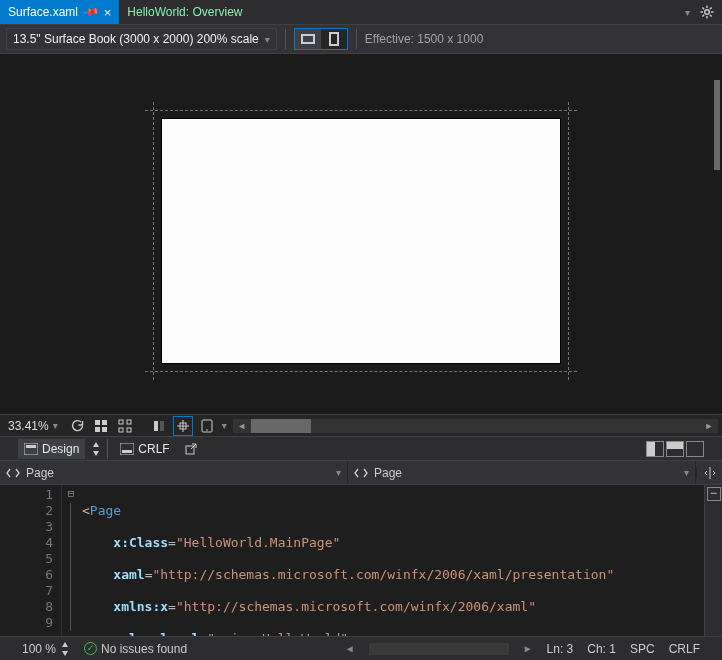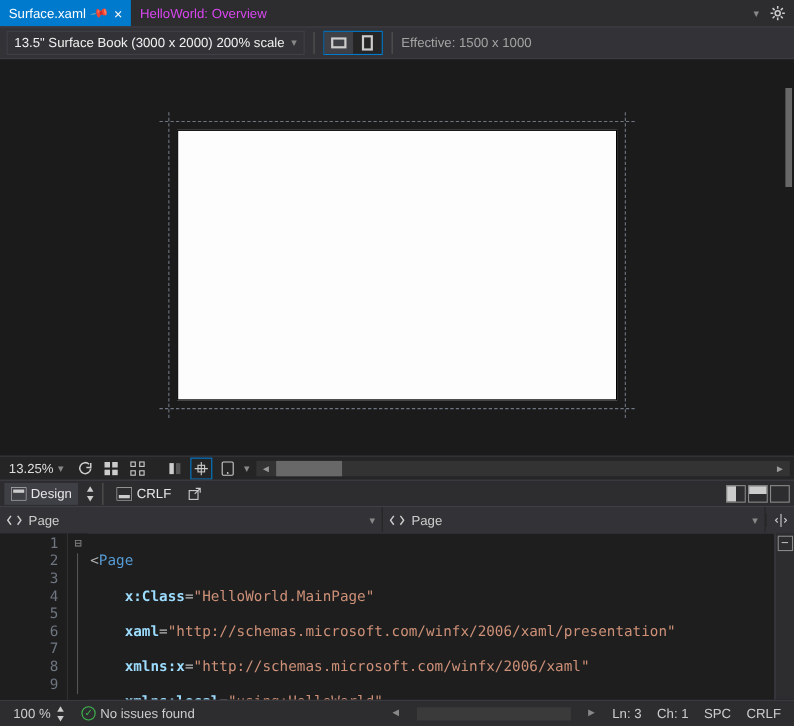--- a/index.html
+++ b/index.html
@@ -1,21 +1,21 @@
 <!DOCTYPE html>
 <html><head>
 <meta charset="utf-8">
 <style>
   * { box-sizing: border-box; margin: 0; padding: 0; }
   html, body { width: 722px; height: 660px; overflow: hidden; font-family: "Segoe UI", Arial, sans-serif; font-size: 12px; background: #2d2d30; color: #ccc; }
   .root { display: flex; flex-direction: column; height: 100%; background: #1b1b1c; }
 
   
   .tabs { display: flex; align-items: stretch; height: 24px; background: #2d2d30; }
-  .tab { display: flex; align-items: center; padding: 0 8px; gap: 6px; font-size: 12px; color: #d946ef; }
+  .tab { display: flex; align-items: center; padding: 0 8px; gap: 6px; font-size: 12px; color: #86efac; }
   .tab.active { background: #007acc; color: #fff; }
   .tab .close { font-size: 13px; line-height: 1; }
   .tab-right { margin-left: auto; display: flex; align-items: center; gap: 10px; padding: 0 8px; color: #ccc; }
   .tab-right svg { display: block; }
 
   
   .device-bar { display: flex; align-items: center; height: 30px; background: #333337; border-top: 1px solid #3f3f46; border-bottom: 1px solid #3f3f46; padding: 0 6px; gap: 8px; }
   .device-select { display: flex; align-items: center; gap: 6px; color: #f1f1f1; padding: 2px 6px; height: 22px; border: 1px solid #3f3f46; min-width: 260px; justify-content: space-between; background:#333337; }
   .orient-group { display: flex; height: 22px; border: 1px solid #007acc; background: #252526; }
   .orient-btn { width: 26px; height: 100%; display:flex; align-items:center; justify-content:center; }
@@ -43,21 +43,21 @@
   .zoom-combo { display:flex; align-items:center; gap:4px; padding:1px 4px; color:#ddd; }
   .iconbtn { width:18px; height:18px; display:flex; align-items:center; justify-content:center; color:#ccc; }
   .iconbtn.active { outline:1px solid #007acc; }
   .iconbtn svg { display:block; }
   .hscroll { flex:1; height:14px; display:flex; align-items:center; }
   .hscroll-track { flex:1; height:14px; background:#333; position:relative; }
   .hscroll-track .thumb { position:absolute; left:0; top:0; bottom:0; width:60px; background:#686868;}
   .hscroll .arrow { width:18px; height:14px; background:#333; display:flex; align-items:center; justify-content:center; color:#999; font-size:9px; }
 
   
-  .pane-hdr { display:flex; align-items:center; height:24px; background:#2d2d30; border-top:1px solid #3f3f46; padding:0 4px; gap:6px;}
+  .pane-hdr { display:flex; align-items:center; height:24px; background:#2d2d30; border-top:1px solid #3f3f46; padding:0 18px; gap:6px;}
   .pane-hdr .pane-btn { display:flex; align-items:center; gap:4px; padding:2px 6px; height:20px; color:#e6e6e6; }
   .pane-hdr .pane-btn.design { background:#3f3f46; }
   .pane-hdr .right { margin-left:auto; display:flex; gap:2px; }
   .square { width:18px; height:16px; border:1px solid #888; background:#2d2d30; }
 
   
   .page-row { display:flex; align-items:center; height:24px; background:#333337; border-top:1px solid #3f3f46;}
   .page-box { display:flex; align-items:center; gap:6px; padding:0 6px; height:100%; flex:1; border-right:1px solid #252526;}
   .page-box svg { flex-shrink:0; }
   .page-row .sidecol { width:26px; display:flex; align-items:center; justify-content:center; border-left:1px solid #252526;}
@@ -71,21 +71,21 @@
   .code { flex:1; font-family:Consolas,monospace; font-size:13px; line-height:16px; padding:2px 0 2px 2px; white-space:pre; color:#d4d4d4; overflow:hidden;}
   .code .ln { height:16px; }
   .tag { color:#569cd6; }
   .attr { color:#9cdcfe;font-weight:bold; }
   .punct { color:#b4b4b4; }
   .str { color:#ce9178; }
   .editor-sidebar { width:18px; background:#2d2d30; border-left:1px solid #3f3f46; position:relative;}
   .editor-sidebar .minus { width:14px;height:14px;border:1px solid #888;margin:2px auto; color:#ccc; font-size:12px; line-height:10px; text-align:center;}
 
   
-  .status { display:flex; align-items:center; height:24px; background:#2d2d30; border-top:1px solid #3f3f46; padding:0 12px; gap:14px; font-size:12px; color:#ccc;}
+  .status { display:flex; align-items:center; height:24px; background:#2d2d30; border-top:1px solid #3f3f46; padding:0 22px; gap:14px; font-size:12px; color:#ccc;}
   .status .seg { display:flex; align-items:center; gap:4px; }
   .status .spacer { flex:1; }
   .ok-circle { width:13px; height:13px; border-radius:50%; border:1.5px solid #3fb950; display:flex; align-items:center; justify-content:center; color:#3fb950; font-size:9px; line-height:1;}
   .chev { color:#888; font-size:10px;}
   .updn { width:10px;height:14px; position:relative;}
   .updn::before{content:"";position:absolute;left:2px;top:0;border-left:3px solid transparent;border-right:3px solid transparent;border-bottom:5px solid #ccc;}
   .updn::after{content:"";position:absolute;left:2px;bottom:0;border-left:3px solid transparent;border-right:3px solid transparent;border-top:5px solid #ccc;}
 </style>
 </head>
 <body>
@@ -147,21 +147,21 @@
         <div class="canvas"></div>
       </div>
     </div>
     <div class="vscroll">
         <div class="vscroll-thumb"></div>
       </div>
   </div>
 
   <div class="zoom-row">
     <div class="zoom-combo">
-      <span>13.25%</span>
+      <span>33.41%</span>
       <span class="chev">▾</span>
     </div>
     <div class="iconbtn">
         <svg width="14" height="14" viewBox="0 0 14 14">
           <path d="M11 3a5 5 0 1 0 1.5 4" fill="none" stroke="#ccc" stroke-width="1.4"></path>
           <path d="M12.5 2v4h-4" fill="none" stroke="#ccc" stroke-width="1.4"></path>
         </svg>
       </div>
     <div class="iconbtn">
         <svg width="14" height="14" viewBox="0 0 14 14">

